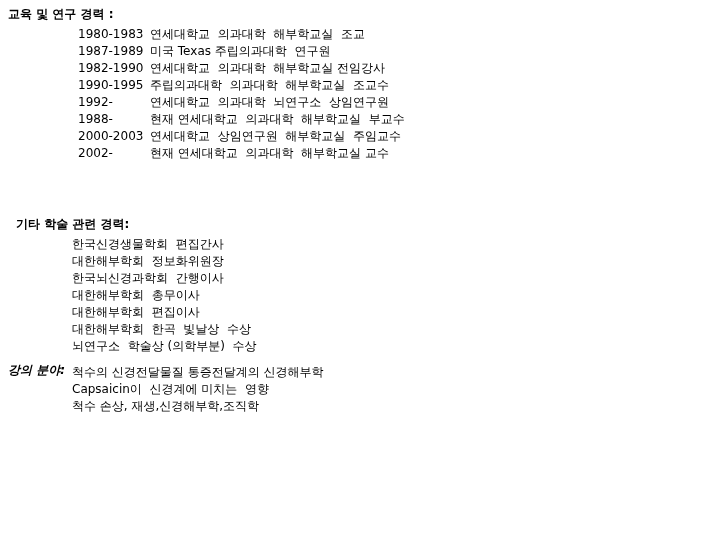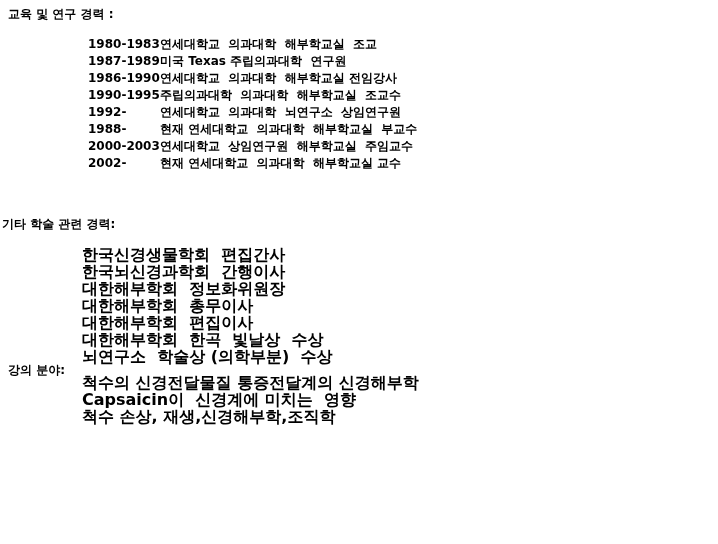--- a/index.html
+++ b/index.html
@@ -25,24 +25,23 @@
     margin: 0;
   }
   .section-heading {
     font-weight: bold;
     font-size: 12px;
     margin: 0;
     padding: 0;
     white-space: pre;
   }
   .entry-list {
-    margin: 12px;
+    margin: 2px;
     padding: 0;
     list-style: none;
-    font-weight: bold;
   }
   .entry {
     display: flex;
     align-items: flex-start;
     white-space: pre;
     line-height: 17px;
     font-size: 12px;
   }
   .entry .period {
     display: inline-block;
@@ -50,51 +49,51 @@
     flex: 0 0 72px;
     white-space: pre;
   }
   .entry .detail {
     display: inline-block;
     white-space: pre;
   }
   .plain-line {
     white-space: pre;
     line-height: 17px;
-    font-size: 16px;
+    font-size: 12px;
   }
 
   
   #career-heading { position: absolute; left: 8px;  top: 6px; }
   #career-list    { position: absolute; left: 76px; top: 24px; }
 
-  #other-heading  { position: absolute; left: 2px;  top: 216px; }
+  #other-heading  { position: absolute; left: 16px;  top: 216px; }
   #other-list     { position: absolute; left: 70px; top: 234px; }
 
-  #lecture-heading{ position: absolute; left: 8px;  top: 362px; }
+  #lecture-heading{ position: absolute; left: 8px;  top: 362px; font-style: italic; }
   #lecture-list   { position: absolute; left: 70px; top: 362px; }
 </style>
 </head>
 <body>
 
 <div class="page">
 
   <div class="section">
     <div id="career-heading" class="section-heading">교육 및 연구 경력 :</div>
     <ul id="career-list" class="entry-list">
       <li class="entry">
         <span class="period">1980-1983</span>
         <span class="detail">연세대학교  의과대학  해부학교실  조교</span>
       </li>
       <li class="entry">
         <span class="period">1987-1989</span>
         <span class="detail">미국 Texas 주립의과대학  연구원</span>
       </li>
       <li class="entry">
-        <span class="period">1986-1990</span>
+        <span class="period">1982-1990</span>
         <span class="detail">연세대학교  의과대학  해부학교실 전임강사</span>
       </li>
       <li class="entry">
         <span class="period">1990-1995</span>
         <span class="detail">주립의과대학  의과대학  해부학교실  조교수</span>
       </li>
       <li class="entry">
         <span class="period">1992-</span>
         <span class="detail">연세대학교  의과대학  뇌연구소  상임연구원</span>
       </li>
@@ -110,22 +109,22 @@
         <span class="period">2002-</span>
         <span class="detail">현재 연세대학교  의과대학  해부학교실 교수</span>
       </li>
     </ul>
   </div>
 
   <div class="section">
     <div id="other-heading" class="section-heading">기타 학술 관련 경력:</div>
     <ul id="other-list" class="entry-list">
       <li class="plain-line">한국신경생물학회  편집간사</li>
+      <li class="plain-line">대한해부학회  정보화위원장</li>
       <li class="plain-line">한국뇌신경과학회  간행이사</li>
-      <li class="plain-line">대한해부학회  정보화위원장</li>
       <li class="plain-line">대한해부학회  총무이사</li>
       <li class="plain-line">대한해부학회  편집이사</li>
       <li class="plain-line">대한해부학회  한곡  빛날상  수상</li>
       <li class="plain-line">뇌연구소  학술상 (의학부분)  수상</li>
     </ul>
   </div>
 
   <div class="section">
     <div id="lecture-heading" class="section-heading">강의 분야:</div>
     <ul id="lecture-list" class="entry-list">

